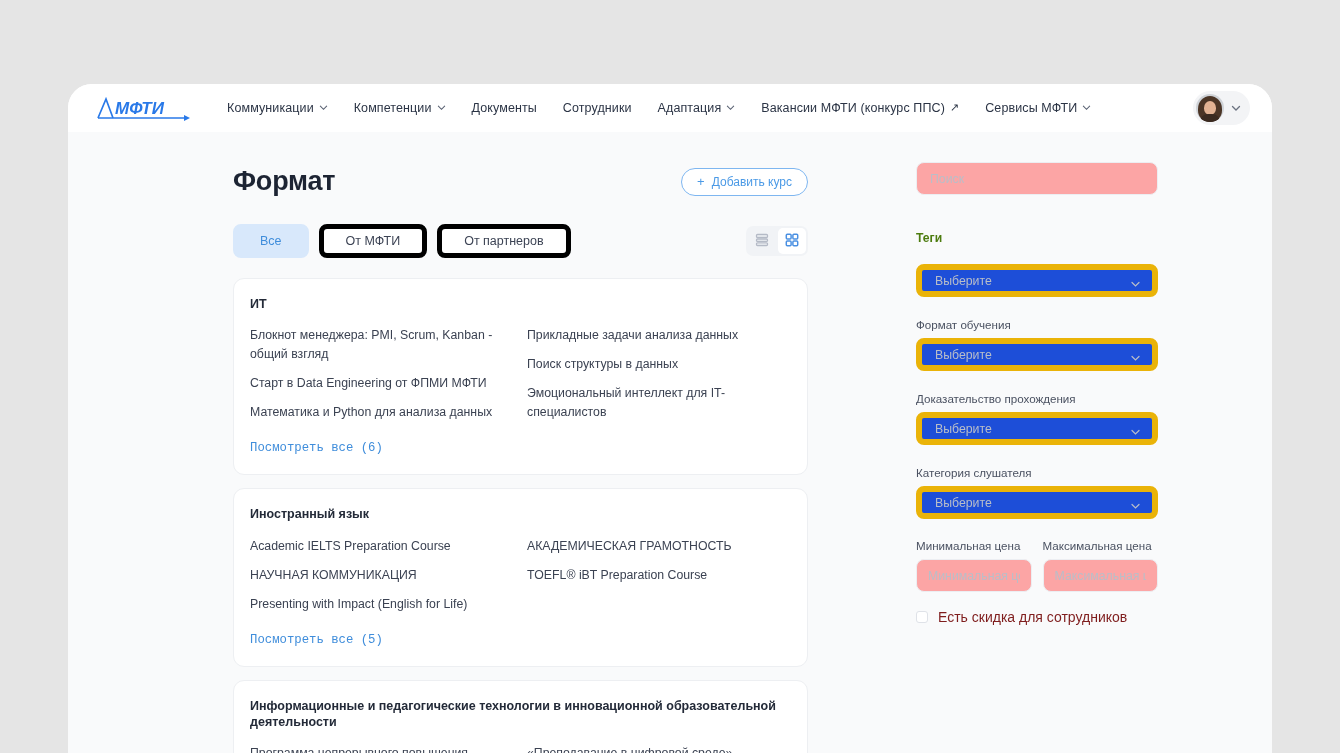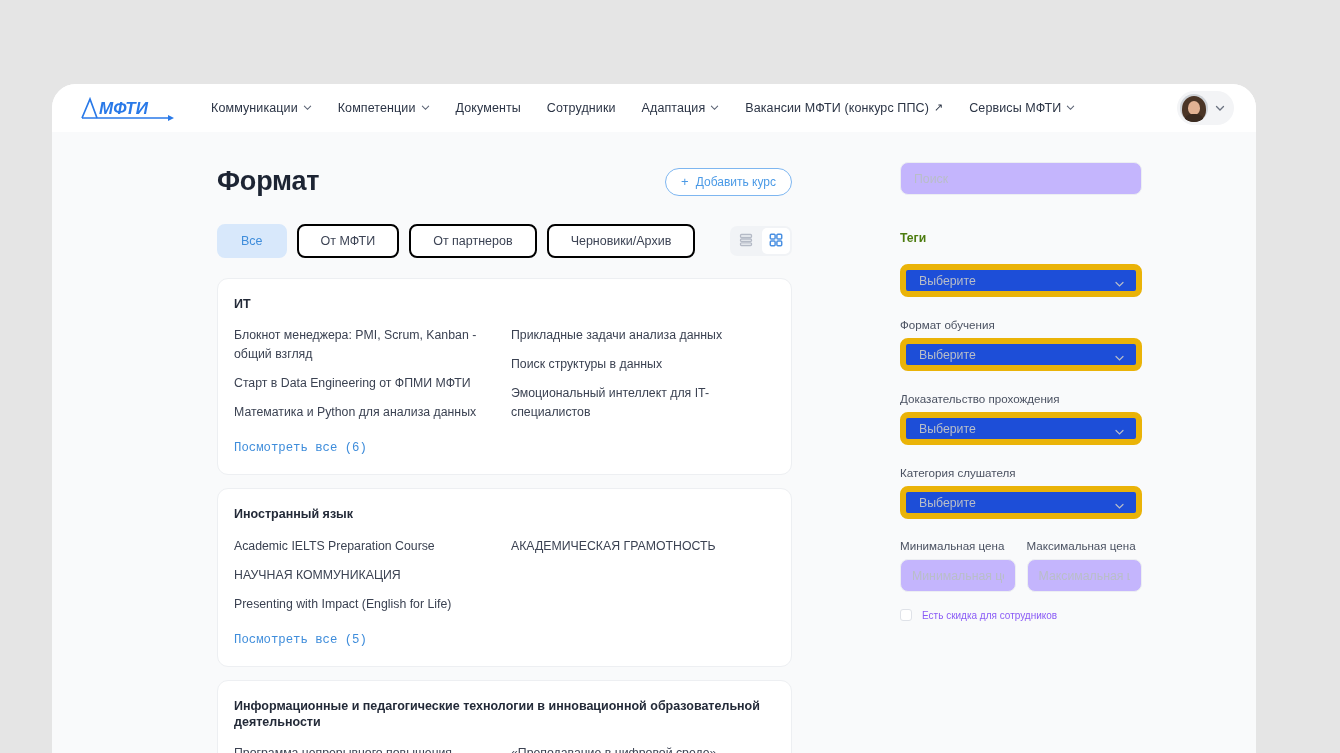--- a/index.html
+++ b/index.html
@@ -13,21 +13,21 @@
 
   body {
     background: #e5e5e5;
     font-family: "Liberation Sans", sans-serif;
     -webkit-font-smoothing: antialiased;
   }
 
   
   .app-window {
     position: absolute;
-    left: 52px;
+    left: 68px;
     top: 84px;
     width: 1204px;
     height: 669px;
     background: #ffffff;
     border-radius: 24px 24px 0 0;
     overflow: hidden;
   }
 
   
   .topnav {
@@ -177,21 +177,21 @@
     align-items: center;
     width: 575px;
     margin-top: 27px;
     gap: 10px;
   }
 
   .tab {
     height: 34px;
     border-radius: 8px;
     background: #ffffff;
-    border: 2px solid #000000;
+    border: 5px solid #000000;
     color: #3c4354;
     font-size: 12.5px;
     display: inline-flex;
     align-items: center;
     justify-content: center;
     padding: 0 22px;
     cursor: pointer;
     white-space: nowrap;
     font-family: "Liberation Sans", sans-serif;
   }
@@ -269,21 +269,21 @@
   .filters {
     width: 242px;
     padding-top: 30px;
   }
 
   .field-input {
     width: 100%;
     height: 33px;
     border: 1px solid #eceef2;
     border-radius: 8px;
-    background: #c4b5fd;
+    background: #fca5a5;
     font-size: 12.3px;
     color: #3b4252;
     padding: 0 13px;
     font-family: "Liberation Sans", sans-serif;
     outline: none;
   }
   .field-input::placeholder { color: #b9bec8; }
 
   .filter-label {
     font-size: 11.6px;
@@ -335,22 +335,22 @@
     cursor: pointer;
   }
   .checkbox {
     width: 12px; height: 12px;
     border: 1px solid #dfe2e8;
     border-radius: 3px;
     background: #ffffff;
     flex: none;
   }
   .checkbox-label {
-    font-size: 10px;
-    color: #8b5cf6;
+    font-size: 14px;
+    color: #7f1d1d;
   }
 </style>
 </head>
 <body>
 
 <div class="app-window">
 
   <div class="topnav">
 
     <div class="logo">
@@ -444,23 +444,20 @@
 
       <div class="tabs-row">
         <div class="tab active">
           <span>Все</span>
         </div>
         <div class="tab">
           <span>От МФТИ</span>
         </div>
         <div class="tab">
           <span>От партнеров</span>
-        </div>
-        <div class="tab">
-          <span>Черновики/Архив</span>
         </div>
 
         <div class="view-toggle">
           <button class="view-btn">
             <span>
               <svg width="14" height="14" viewBox="0 0 14 14">
                 <rect x="1.5" y="1.5" width="11" height="3" rx="1" fill="none" stroke="#b4bac6" stroke-width="1.3"></rect>
                 <rect x="1.5" y="6" width="11" height="2.4" rx="1" fill="none" stroke="#b4bac6" stroke-width="1.3"></rect>
                 <rect x="1.5" y="9.8" width="11" height="2.7" rx="1" fill="none" stroke="#b4bac6" stroke-width="1.3"></rect>
               </svg>
@@ -501,20 +498,21 @@
         <div class="course-card">
           <div class="card-title">Иностранный язык</div>
           <div class="card-cols">
             <div class="card-col">
               <a class="course-link">Academic IELTS Preparation Course</a>
               <a class="course-link">НАУЧНАЯ КОММУНИКАЦИЯ</a>
               <a class="course-link">Presenting with Impact (English for Life)</a>
             </div>
             <div class="card-col">
               <a class="course-link">АКАДЕМИЧЕСКАЯ ГРАМОТНОСТЬ</a>
+              <a class="course-link">TOEFL® iBT Preparation Course</a>
             </div>
           </div>
           <a class="see-all">Посмотреть все (5)</a>
         </div>
 
         <div class="course-card">
           <div class="card-title">Информационные и педагогические технологии в инновационной образовательной деятельности</div>
           <div class="card-cols">
             <div class="card-col">
               <a class="course-link">Программа непрерывного повышения квалификациидля руководителей и специалистов образовательных и научных организаций</a>

